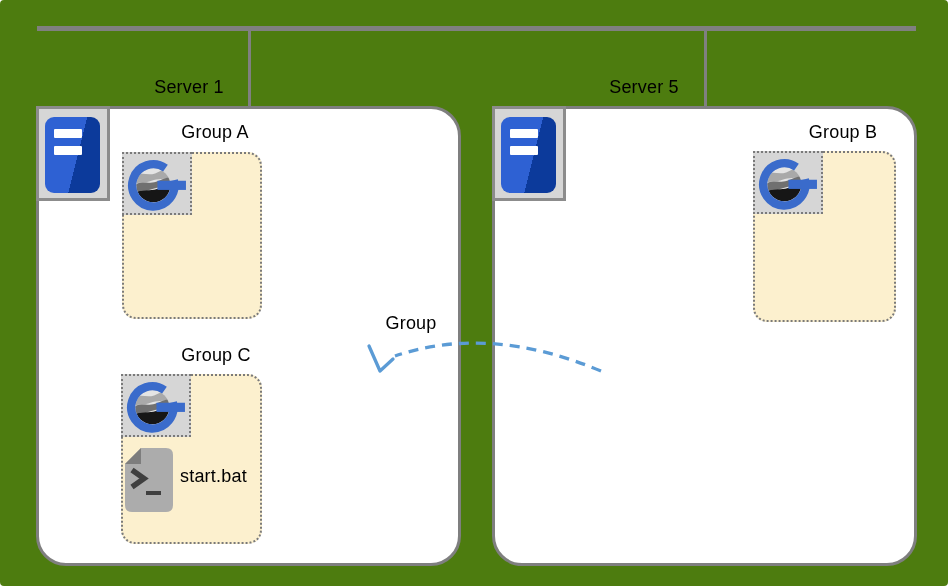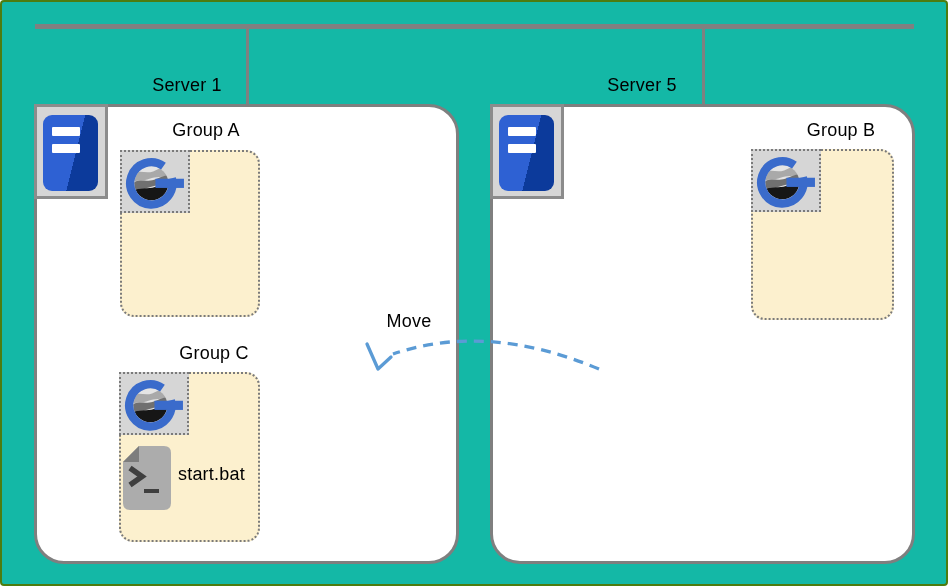--- a/index.html
+++ b/index.html
@@ -1,31 +1,31 @@
 <!DOCTYPE html>
 <html><head>
 <meta charset="utf-8">
 <style>
   html,body{margin:0;padding:0;background:#ffffff;}
   .canvas{
     position:relative;width:948px;height:586px;box-sizing:border-box;
-    background:#14b8a6;border:2px solid #4d7c0f;border-radius:4px;overflow:hidden;
+    background:#4d7c0f;border:4px solid #4d7c0f;border-radius:4px;overflow:hidden;
     font-family:"Liberation Sans",sans-serif;color:#000;
   }
   
   .bus{position:absolute;left:33px;top:22px;width:879px;height:5px;background:#808080;}
   .drop{position:absolute;top:25px;width:3px;height:77px;background:#808080;}
   #drop-1{left:244px;}
   #drop-2{left:700px;}
   
   .label{position:absolute;font-size:18px;line-height:20px;letter-spacing:.2px;
          text-align:center;white-space:nowrap;color:#000;}
   #server1-label{left:125px;top:73px;width:120px;}
   #server2-label{left:580px;top:73px;width:120px;}
-  #groupA-label{left:144px;top:118px;width:120px;}
+  #groupA-label{left:151px;top:118px;width:120px;}
   #groupB-label{left:779px;top:118px;width:120px;}
   #groupC-label{left:152px;top:341px;width:120px;}
   #move-label{left:374px;top:309px;width:66px;}
   #file-label{left:176px;top:462px;text-align:left;}
   
   .server-box{position:absolute;top:102px;width:425px;height:460px;box-sizing:border-box;
               background:#fff;border:3px solid #7f7f7f;border-radius:30px;}
   #server1-box{left:32px;}
   #server2-box{left:488px;}
   
@@ -124,19 +124,19 @@
   </div>
 
   <svg id="file-icon" width="48" height="64" viewBox="0 0 48 64">
     <path d="M16,0 H41 Q48,0 48,7 V57 Q48,64 41,64 H7 Q0,64 0,57 V16 Z" fill="#acacac"></path>
     <path d="M16,0 V16 H0 Z" fill="#7d7d7d"></path>
     <path d="M7,22 L19,30.5 L7,39" fill="none" stroke="#3f3f3f" stroke-width="5.5"></path>
     <rect x="21" y="43" width="15" height="4" fill="#3f3f3f"></rect>
   </svg>
   <div class="label" id="file-label">start.bat</div>
 
-  <div class="label" id="move-label">Move</div>
+  <div class="label" id="move-label">Group</div>
   <svg id="move-arrow" width="270" height="55" viewBox="350 325 270 55">
     <path d="M597,367 Q485,320 391,352" fill="none" stroke="#5b9bd5" stroke-width="3.3" stroke-dasharray="10 7"></path>
     <polyline points="365,342 376,367 389,355" fill="none" stroke="#5b9bd5" stroke-width="3.3" stroke-linecap="round" stroke-linejoin="round"></polyline>
   </svg>
 
 </div>
 
 </body></html>

